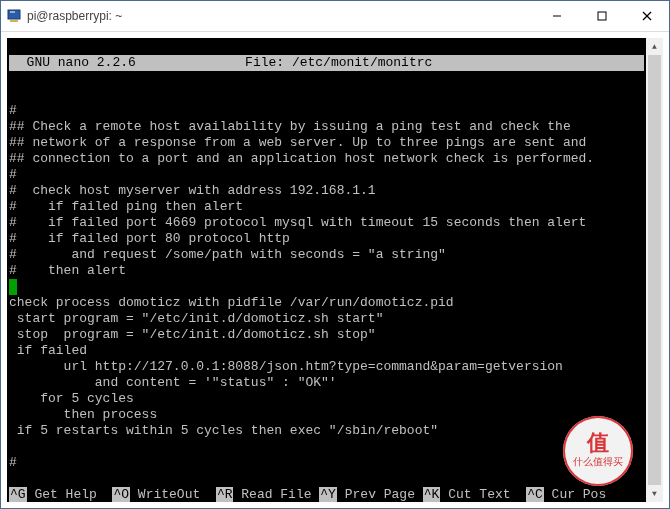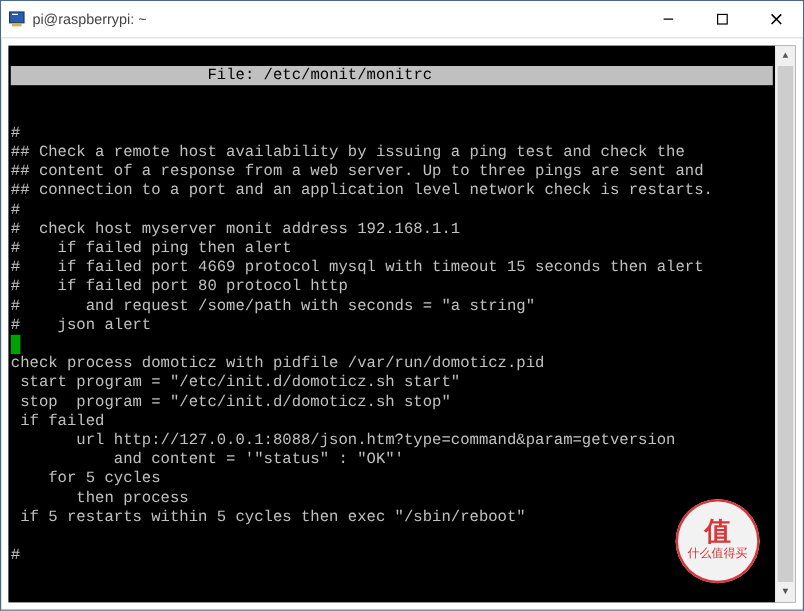--- a/index.html
+++ b/index.html
@@ -161,47 +161,47 @@
         <svg width="10" height="10">
             <line x1="1" y1="1" x2="9" y2="9" stroke="currentColor" stroke-width="1.3"></line>
             <line x1="9" y1="1" x2="1" y2="9" stroke="currentColor" stroke-width="1.3"></line>
           </svg>
       </div>
     </div>
   </div>
 
   <div class="terminal">
     <div class="term-inner">
-<div class="header-bar"><span class="header-file">File: /etc/monit/monitrc</span></div>
+<div class="header-bar"><span class="header-left">  GNU nano 2.2.6  </span><span class="header-file">File: /etc/monit/monitrc</span></div>
 <span>
 </span><span>#</span>
 <span>## Check a remote host availability by issuing a ping test and check the</span>
-<span>## content of a response from a web server. Up to three pings are sent and</span>
-<span>## connection to a port and an application level network check is restarts.</span>
+<span>## network of a response from a web server. Up to three pings are sent and</span>
+<span>## connection to a port and an application host network check is performed.</span>
 <span>#</span>
-<span>#  check host myserver monit address 192.168.1.1</span>
+<span>#  check host myserver with address 192.168.1.1</span>
 <span>#    if failed ping then alert</span>
 <span>#    if failed port 4669 protocol mysql with timeout 15 seconds then alert</span>
 <span>#    if failed port 80 protocol http</span>
 <span>#       and request /some/path with seconds = "a string"</span>
-<span>#    json alert</span>
+<span>#    then alert</span>
 <span class="cursor"> </span><span></span>
 <span>check process domoticz with pidfile /var/run/domoticz.pid</span>
 <span> start program = "/etc/init.d/domoticz.sh start"</span>
 <span> stop  program = "/etc/init.d/domoticz.sh stop"</span>
 <span> if failed</span>
 <span>       url http://127.0.0.1:8088/json.htm?type=command&amp;param=getversion</span>
 <span>           and content = '"status" : "OK"'</span>
 <span>    for 5 cycles</span>
 <span>       then process</span>
 <span> if 5 restarts within 5 cycles then exec "/sbin/reboot"</span>
 <span></span>
 <span>#</span>
 <span></span>
-</div>
+<div class="shortcut-rows"><span class="short-row"><span class="sk">^G</span><span> Get Help  </span><span class="sk">^O</span><span> WriteOut  </span><span class="sk">^R</span><span> Read File </span><span class="sk">^Y</span><span> Prev Page </span><span class="sk">^K</span><span> Cut Text  </span><span class="sk">^C</span><span> Cur Pos</span></span></div></div>
 
     <div class="scrollbar">
       <div class="sb-btn">▲</div>
       <div class="sb-track">
         <div class="sb-thumb"></div>
       </div>
       <div class="sb-btn">▼</div>
     </div>
 
     <div class="watermark">

